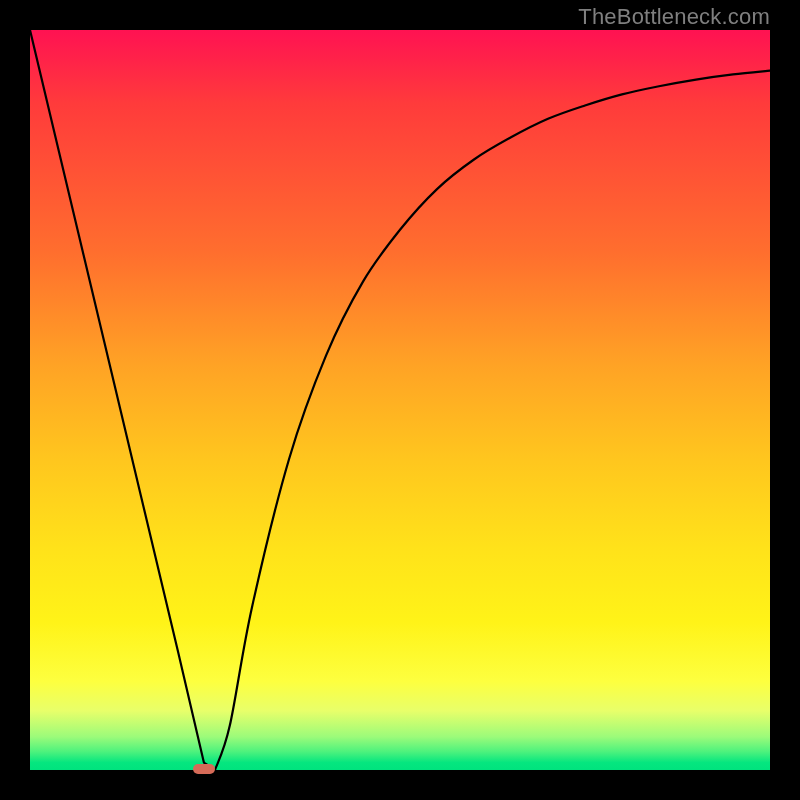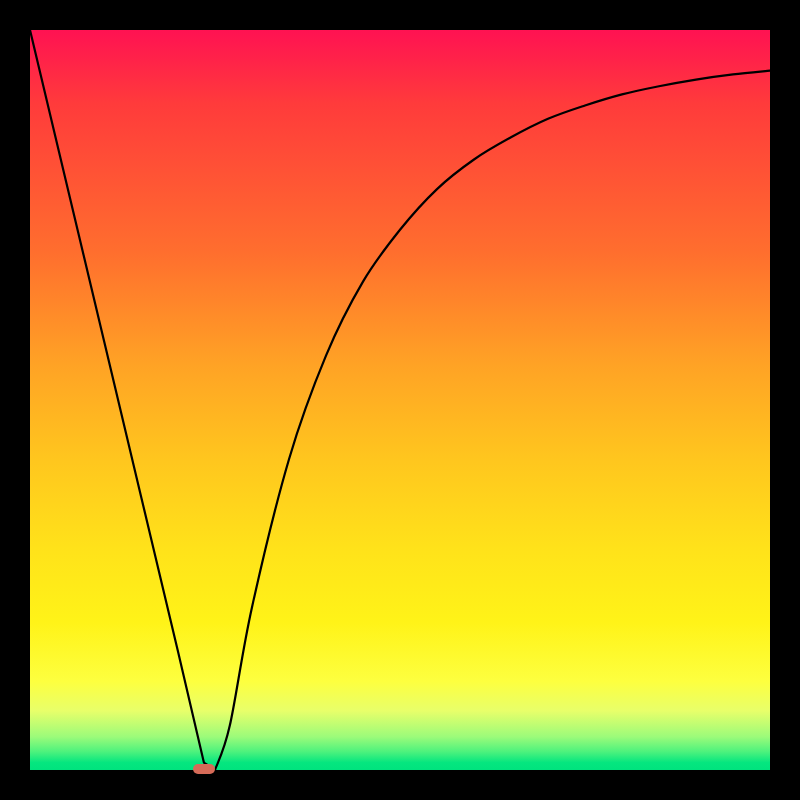--- a/index.html
+++ b/index.html
@@ -63,19 +63,20 @@
     width: 22px;
     height: 10px;
     background: #d66b58;
     border-radius: 5px;
   }
 </style>
 </head>
 <body>
 
 <div class="frame">
+  <div class="watermark">TheBottleneck.com</div>
   <div class="plot">
     <svg class="curve" viewBox="0 0 740 740" preserveAspectRatio="none">
       <path id="curve-path" fill="none" stroke="#000" stroke-width="2.2" stroke-linejoin="round" stroke-linecap="round" d="M 0 0 L 37 155.39999999999998 L 74 310.8 L 111 466.2 L 148 621.6 L 173.89999999999998 732.6 L 185 740 C 187.46666666666667 732.6 193.63333333333335 722.7333333333333 199.8 695.6 C 205.96666666666667 668.4666666666667 212.13333333333333 621.6 222 577.2 C 231.86666666666667 532.8000000000001 246.66666666666666 471.1333333333333 259 429.2 C 271.3333333333333 387.26666666666665 283.6666666666667 355.2 296 325.59999999999997 C 308.3333333333333 295.99999999999994 320.6666666666667 272.5666666666666 333 251.59999999999997 C 345.3333333333333 230.63333333333333 357.66666666666663 215.21666666666673 370 199.80000000000007 C 382.33333333333337 184.3833333333334 394.66666666666674 170.8166666666667 407.00000000000006 159.10000000000002 C 419.33333333333337 147.38333333333335 431.6666666666667 138.13333333333333 444 129.5 C 456.3333333333333 120.86666666666667 468.6666666666667 114.08333333333341 481 107.30000000000007 C 493.3333333333333 100.51666666666672 505.6666666666667 94.1033333333333 518 88.79999999999995 C 530.3333333333334 83.49666666666661 542.6666666666666 79.55 555 75.48000000000002 C 567.3333333333334 71.41000000000004 579.6666666666666 67.58666666666677 592 64.38000000000011 C 604.3333333333334 61.17333333333344 616.6666666666666 58.706666666666685 629 56.24000000000001 C 641.3333333333334 53.77333333333333 653.6666666666666 51.55333333333336 666 49.58000000000004 C 678.3333333333334 47.60666666666672 690.6666666666666 45.88000000000009 703 44.40000000000009 C 715.3333333333334 42.920000000000094 733.8333333333334 41.31666666666672 740 40.700000000000045"></path>
     </svg>
     <div id="min-marker" class="marker" style="left: 162.9px; top: 734px;"></div>
   </div>
 </div>
 
 </body></html>

